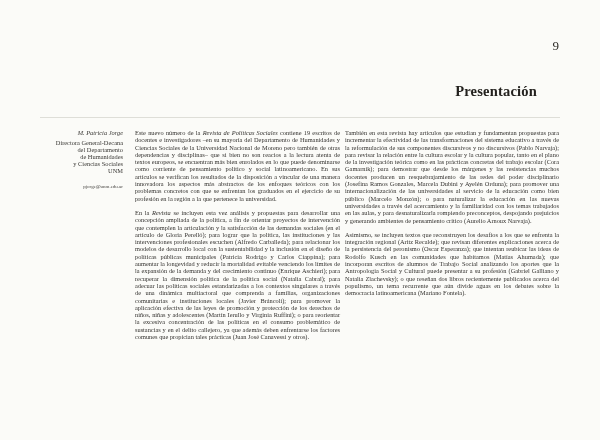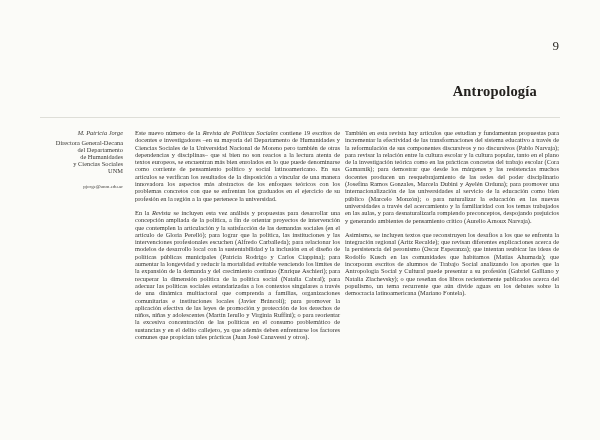--- a/index.html
+++ b/index.html
@@ -41,21 +41,21 @@
   .col p{margin:0 0 7px 0;}
   .ital{font-style:italic;}
 </style>
 </head>
 <body>
 
 <div class="page">
 
   <div class="page-number">9</div>
 
-  <h1 class="page-title" style="margin:0;">Antropología</h1>
+  <h1 class="page-title" style="margin:0;">Presentación</h1>
 
   <div class="title-rule"></div>
 
   <div class="author-block">
     <span class="author-name">M. Patricia Jorge</span>
     <span class="author-role">Directora General-Decana</span>
     <span class="author-role">del Departamento</span>
     <span class="author-role">de Humanidades</span>
     <span class="author-role">y Ciencias Sociales</span>
     <span class="author-role">UNM</span>

